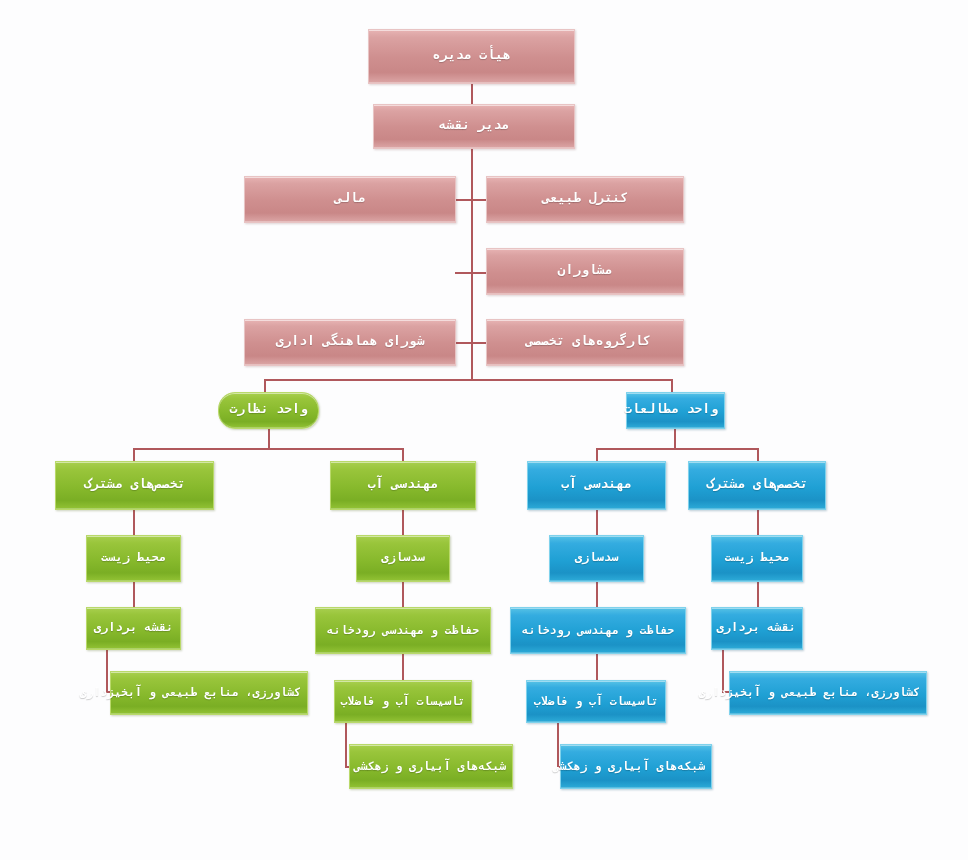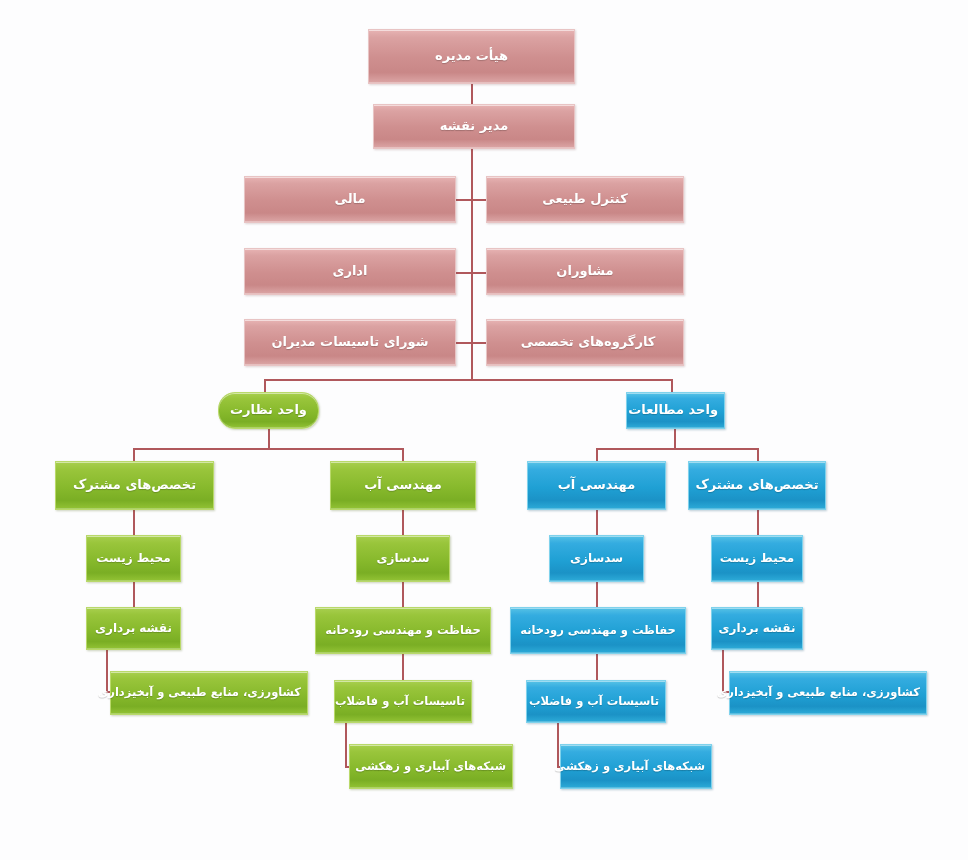--- a/index.html
+++ b/index.html
@@ -5,21 +5,21 @@
 <style>
   html,body{margin:0;padding:0;}
   body{
     width:968px;height:860px;
     background:#fdfdfe;
     font-family:"DejaVu Sans","Liberation Sans",sans-serif;
     overflow:hidden;
   }
   #chart{
     position:relative;
-    width:968px;height:860px;
+    width:968px;height:860px;font-family:Liberation Mono, monospace;
   }
 
   
   .ln{position:absolute;background:#b0585c;}
   .ln.v{width:2px;}
   .ln.h{height:2px;}
 
   
   .node{
     position:absolute;
@@ -132,25 +132,22 @@
     <span class="lbl">هیأت مدیره</span>
   </div>
 
   <div class="node c-pink fs13" style="left:373px;top:104px;width:202px;height:45px;">
     <span class="lbl">مدیر نقشه</span>
   </div>
 
   <div class="node c-pink fs13" style="left:244px;top:176px;width:212px;height:47px;">
     <span class="lbl">مالی</span>
   </div>
-  <div class="node c-pink fs13" style="left:244px;top:248px;width:212px;height:47px;">
-    <span class="lbl">اداری</span>
-  </div>
   <div class="node c-pink fs13" style="left:244px;top:319px;width:212px;height:47px;">
-    <span class="lbl">شورای تاسیسات مدیران</span>
+    <span class="lbl">شورای هماهنگی اداری</span>
   </div>
 
   <div class="node c-pink fs13" style="left:486px;top:176px;width:198px;height:47px;">
     <span class="lbl">کنترل طبیعی</span>
   </div>
   <div class="node c-pink fs13" style="left:486px;top:248px;width:198px;height:47px;">
     <span class="lbl">مشاوران</span>
   </div>
   <div class="node c-pink fs13" style="left:486px;top:319px;width:198px;height:47px;padding-left:12px;">
     <span class="lbl">کارگروه‌های تخصصی</span>

